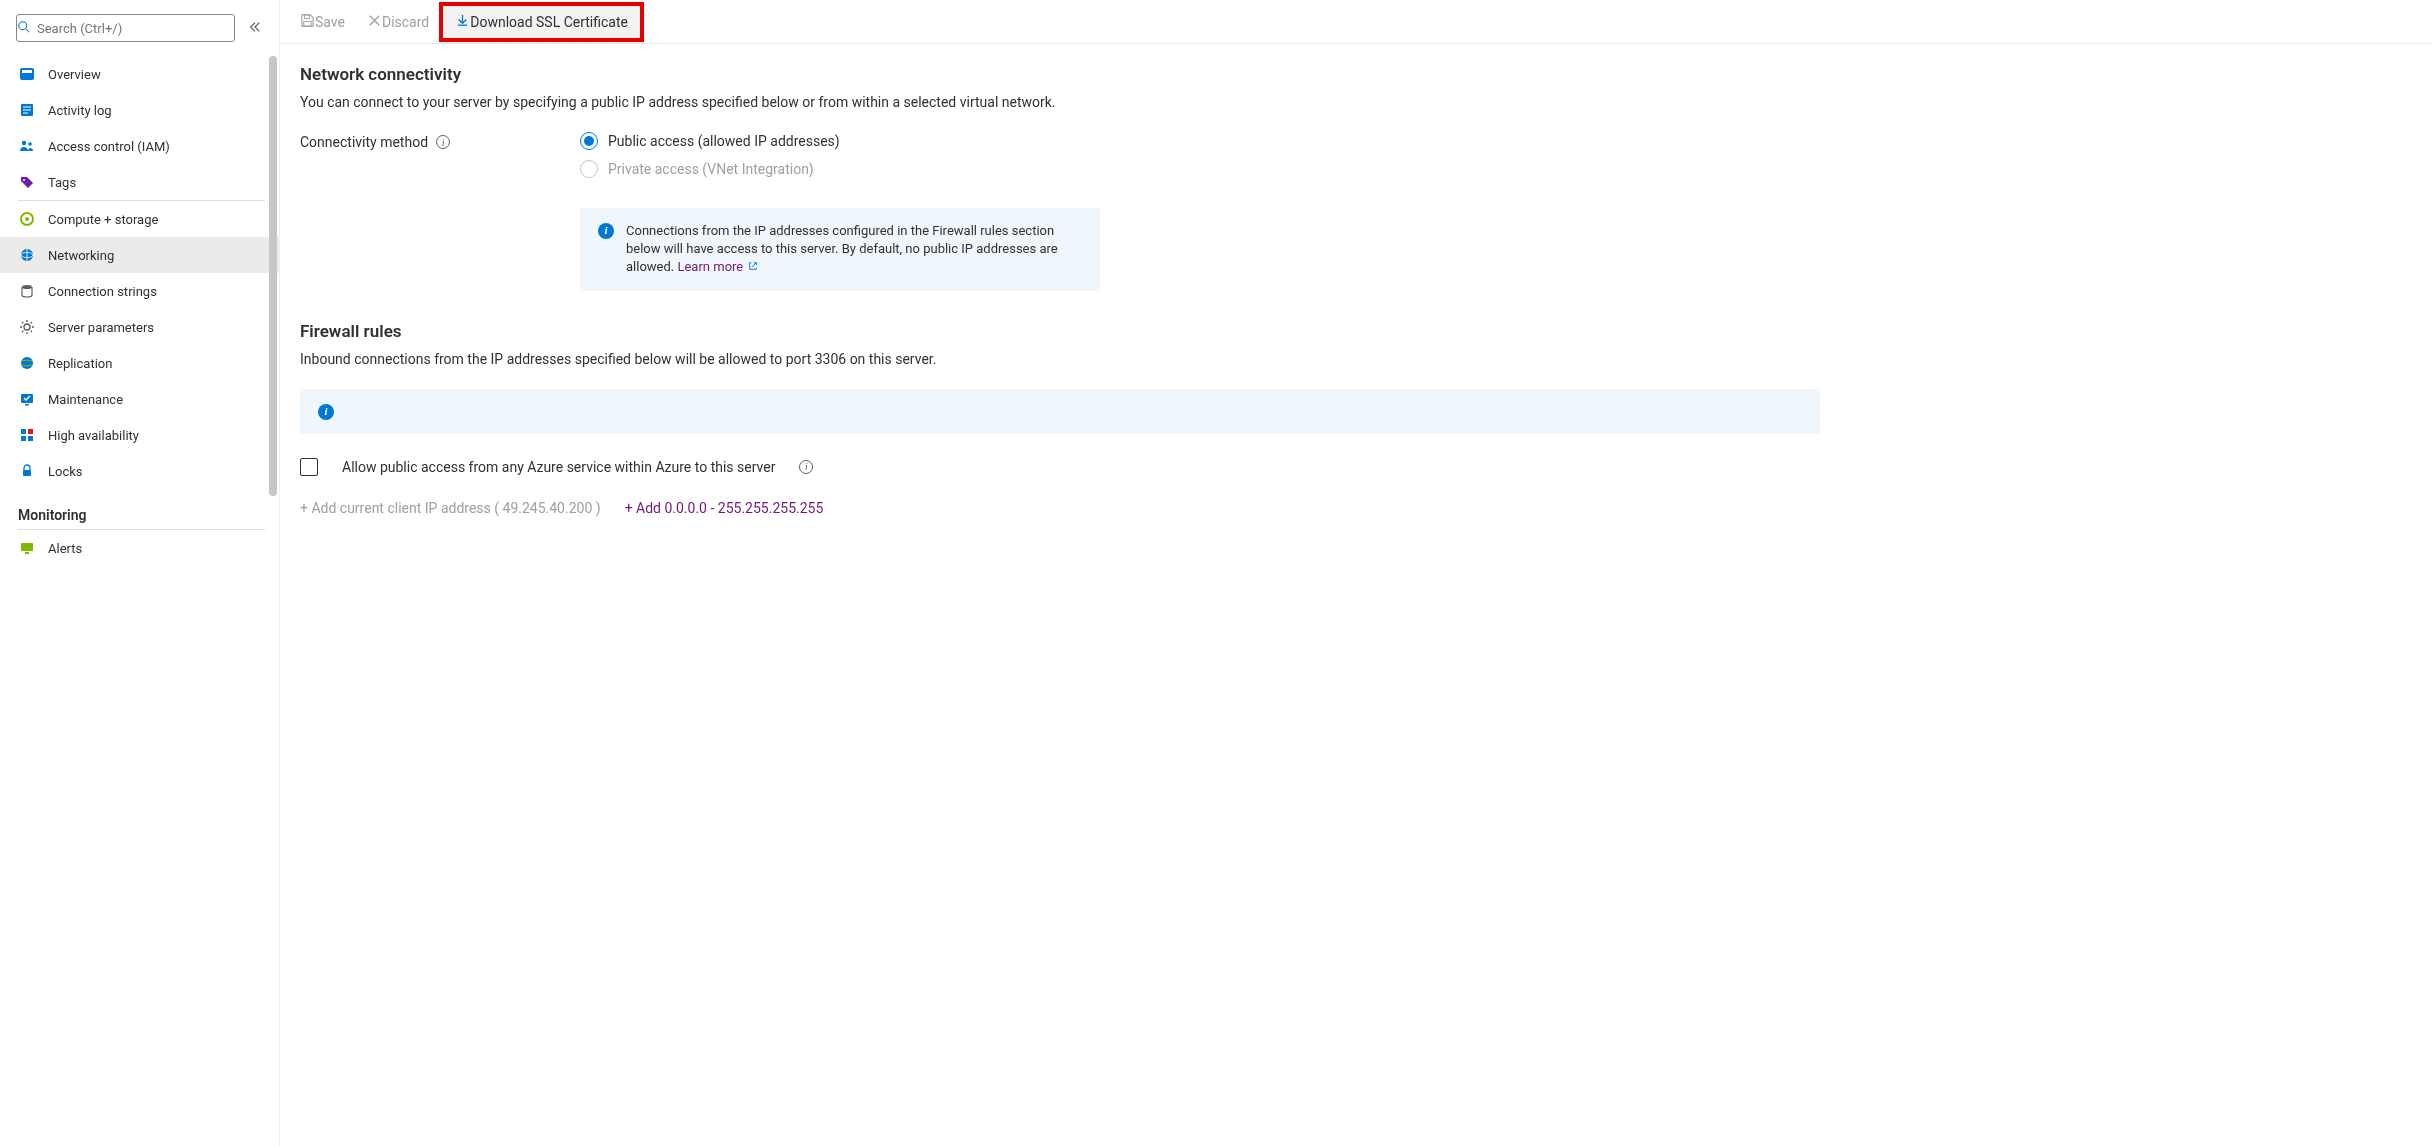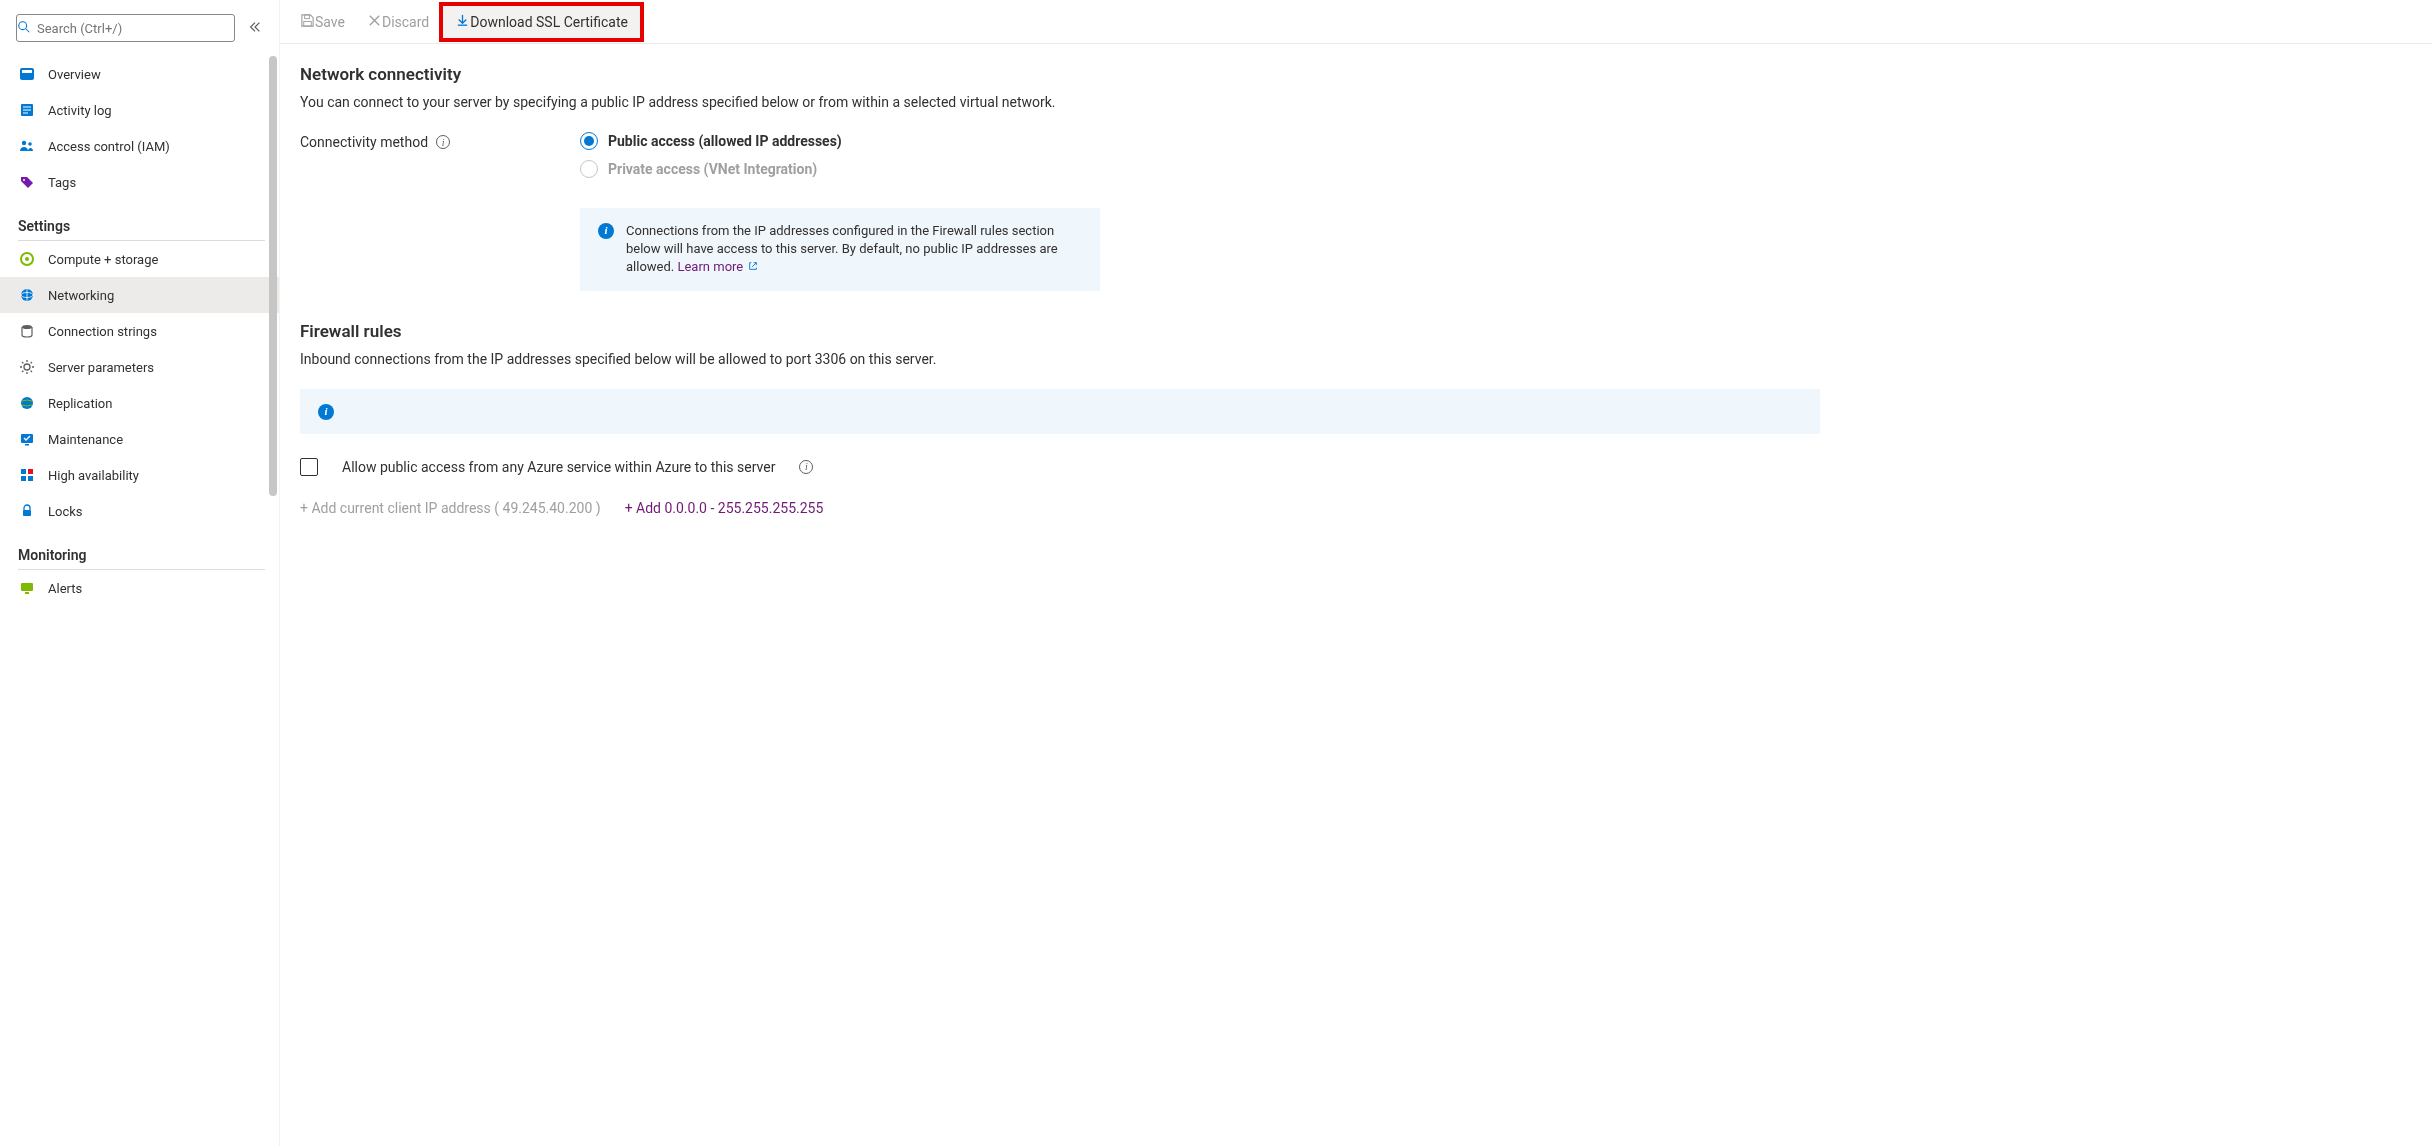--- a/index.html
+++ b/index.html
@@ -162,21 +162,20 @@
     border: 1px solid #605e5c;
     border-radius: 50%;
     display: inline-flex; align-items: center; justify-content: center;
     font-size: 10px; color: #605e5c;
     font-style: italic; font-family: Georgia, serif;
   }
   .radio-group { display: flex; flex-direction: column; gap: 10px; }
   .radio-option {
     display: flex; align-items: center; gap: 10px;
     font-size: 14px;
-    font-weight: bold;
   }
   .radio-option.disabled { color: #a19f9d; }
   .radio-circle {
     width: 18px; height: 18px;
     border: 1px solid #323130;
     border-radius: 50%;
     display: flex; align-items: center; justify-content: center;
   }
   .radio-option.disabled .radio-circle { border-color: #c8c6c4; }
   .radio-circle .dot {
@@ -286,21 +285,20 @@
       <li class="nav-item">
         <span class="nav-icon">
           <svg width="16" height="16" viewBox="0 0 16 16">
               <path d="M2 3 L8 3 L14 9 L9 14 L2 7 Z" fill="#7719aa"></path>
               <circle cx="5" cy="6" r="1" fill="#fff"></circle>
             </svg>
         </span>
         <span>Tags</span>
       </li>
 
-      <li class="nav-section-header">Settings</li>
       <hr class="nav-divider">
 
       <li class="nav-item">
         <span class="nav-icon">
           <svg width="16" height="16" viewBox="0 0 16 16">
               <circle cx="8" cy="8" r="6" fill="none" stroke="#7fba00" stroke-width="2"></circle>
               <circle cx="8" cy="8" r="2" fill="#7fba00"></circle>
             </svg>
         </span>
         <span>Compute + storage</span>

